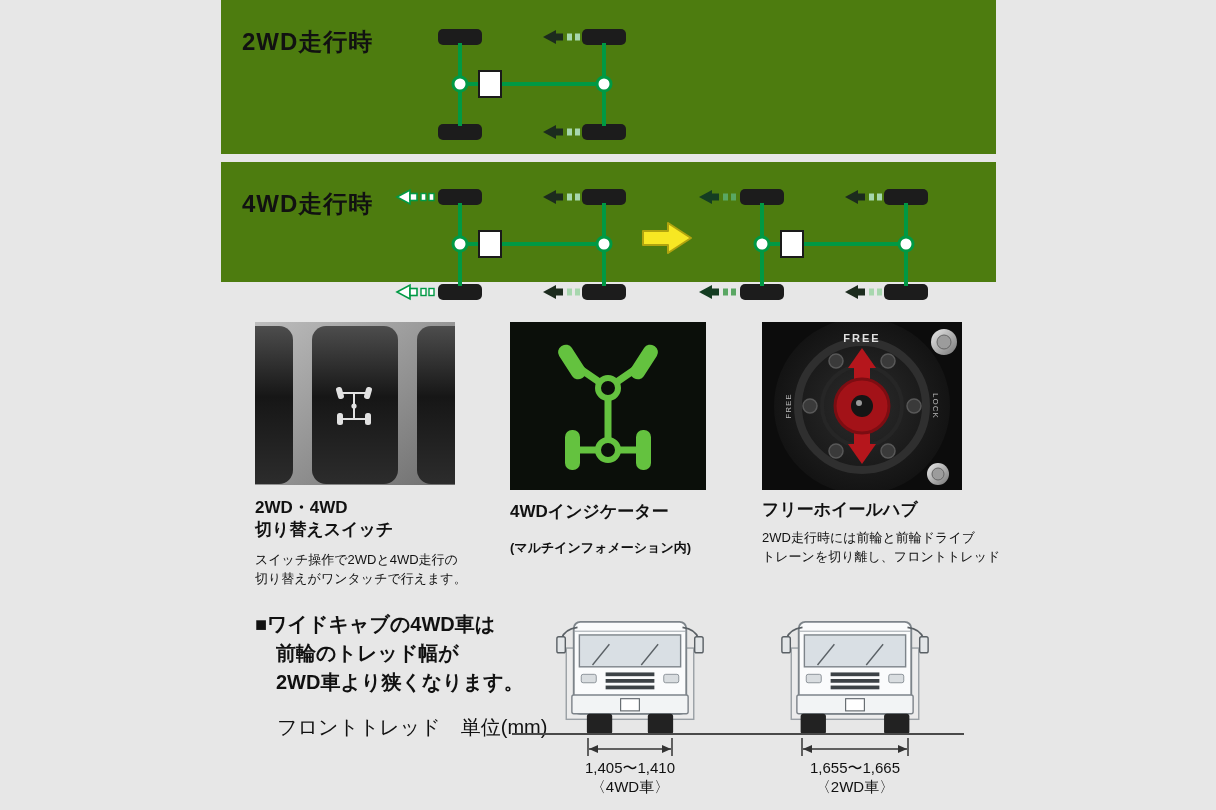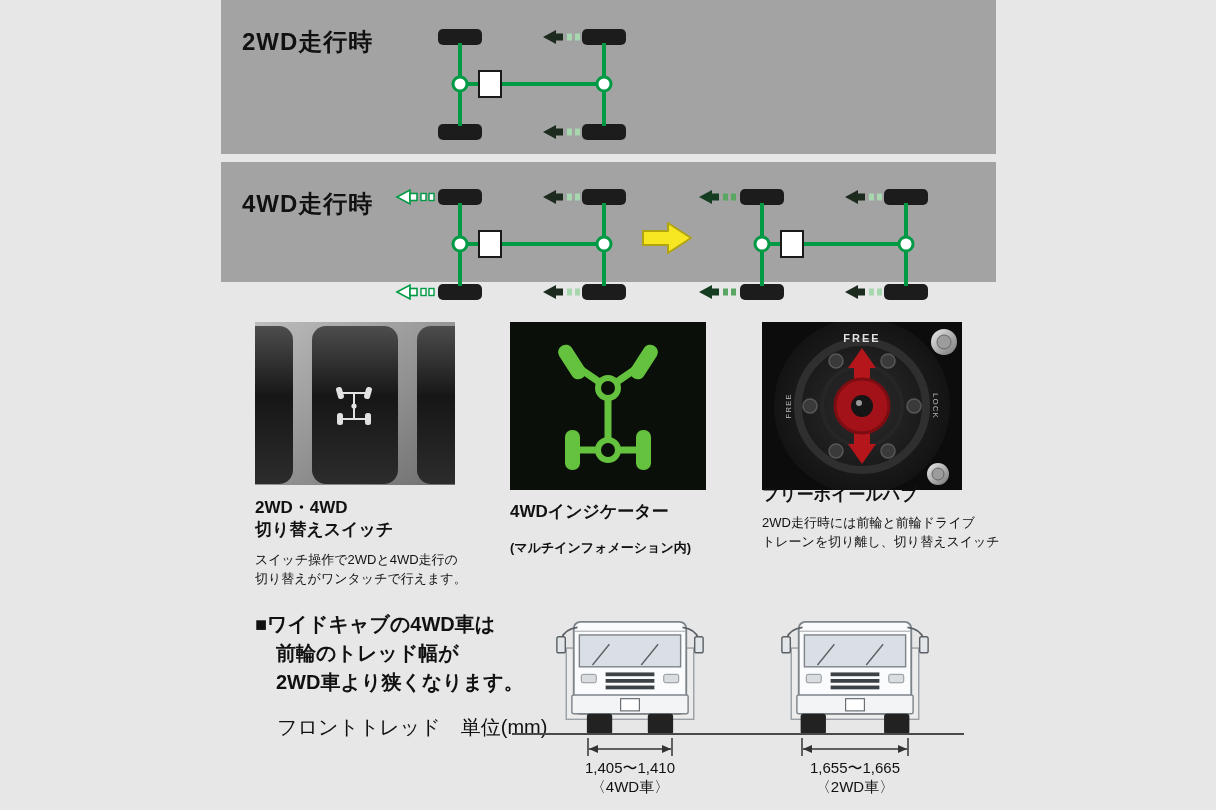--- a/index.html
+++ b/index.html
@@ -1,19 +1,19 @@
 <!DOCTYPE html>
 <html><head>
 <meta charset="utf-8">
 <style>
   * { margin:0; padding:0; box-sizing:border-box; }
   html,body { background:#e7e7e7; }
   body { font-family:"Liberation Sans","DejaVu Sans",sans-serif; color:#111; }
   .page { position:relative; width:1216px; height:810px; background:#e7e7e7; overflow:hidden; }
-  .panel { position:absolute; left:221px; width:775px; background:#a3a3a3; }
+  .panel { position:absolute; left:221px; width:775px; background:#4d7c0f; }
   .panel-title { position:absolute; left:21px; font-size:24px; font-weight:bold; letter-spacing:1px; white-space:nowrap; }
   .chassis { position:absolute; }
   .photo { position:absolute; margin:0; overflow:hidden; }
   .caption { position:absolute; line-height:1.3; }
   .cap-title { font-size:17px; font-weight:bold; line-height:22px; white-space:nowrap; }
   .cap-sub { font-size:13px; font-weight:bold; line-height:18px; white-space:nowrap; }
   .cap-desc { font-size:13px; line-height:19px; white-space:nowrap; }
   .note { position:absolute; font-size:20px; font-weight:bold; line-height:29px; white-space:nowrap; }
   .note .indent { margin-left:21px; }
   .note-caption { margin-top:16px; margin-left:22px; font-size:20px; font-weight:normal; }
@@ -257,24 +257,24 @@
     <div class="cap-title">切り替えスイッチ</div>
     <div class="cap-desc" style="margin-top:9px">スイッチ操作で2WDと4WD走行の</div>
     <div class="cap-desc">切り替えがワンタッチで行えます。</div>
   </div>
 
   <div class="caption" style="left:510px;top:501px">
     <div class="cap-title">4WDインジケーター</div>
     <div class="cap-sub" style="margin-top:16px">(マルチインフォメーション内)</div>
   </div>
 
-  <div class="caption" style="left:762px;top:484px">
+  <div class="caption" style="left:762px;top:499px">
     <div class="cap-title">フリーホイールハブ</div>
     <div class="cap-desc" style="margin-top:7px">2WD走行時には前輪と前輪ドライブ</div>
-    <div class="cap-desc">トレーンを切り離し、切り替えスイッチ</div>
+    <div class="cap-desc">トレーンを切り離し、フロントトレッド</div>
   </div>
 
   <div class="note" style="left:255px;top:610px">
     <div>■ワイドキャブの4WD車は</div>
     <div class="indent">前輪のトレッド幅が</div>
     <div class="indent">2WD車より狭くなります。</div>
     <div class="note-caption">フロントトレッド　単位(mm)</div>
   </div>
 
   <svg class="truck" style="left:555px;top:616px" width="150" height="126" viewBox="0 0 160 134">

